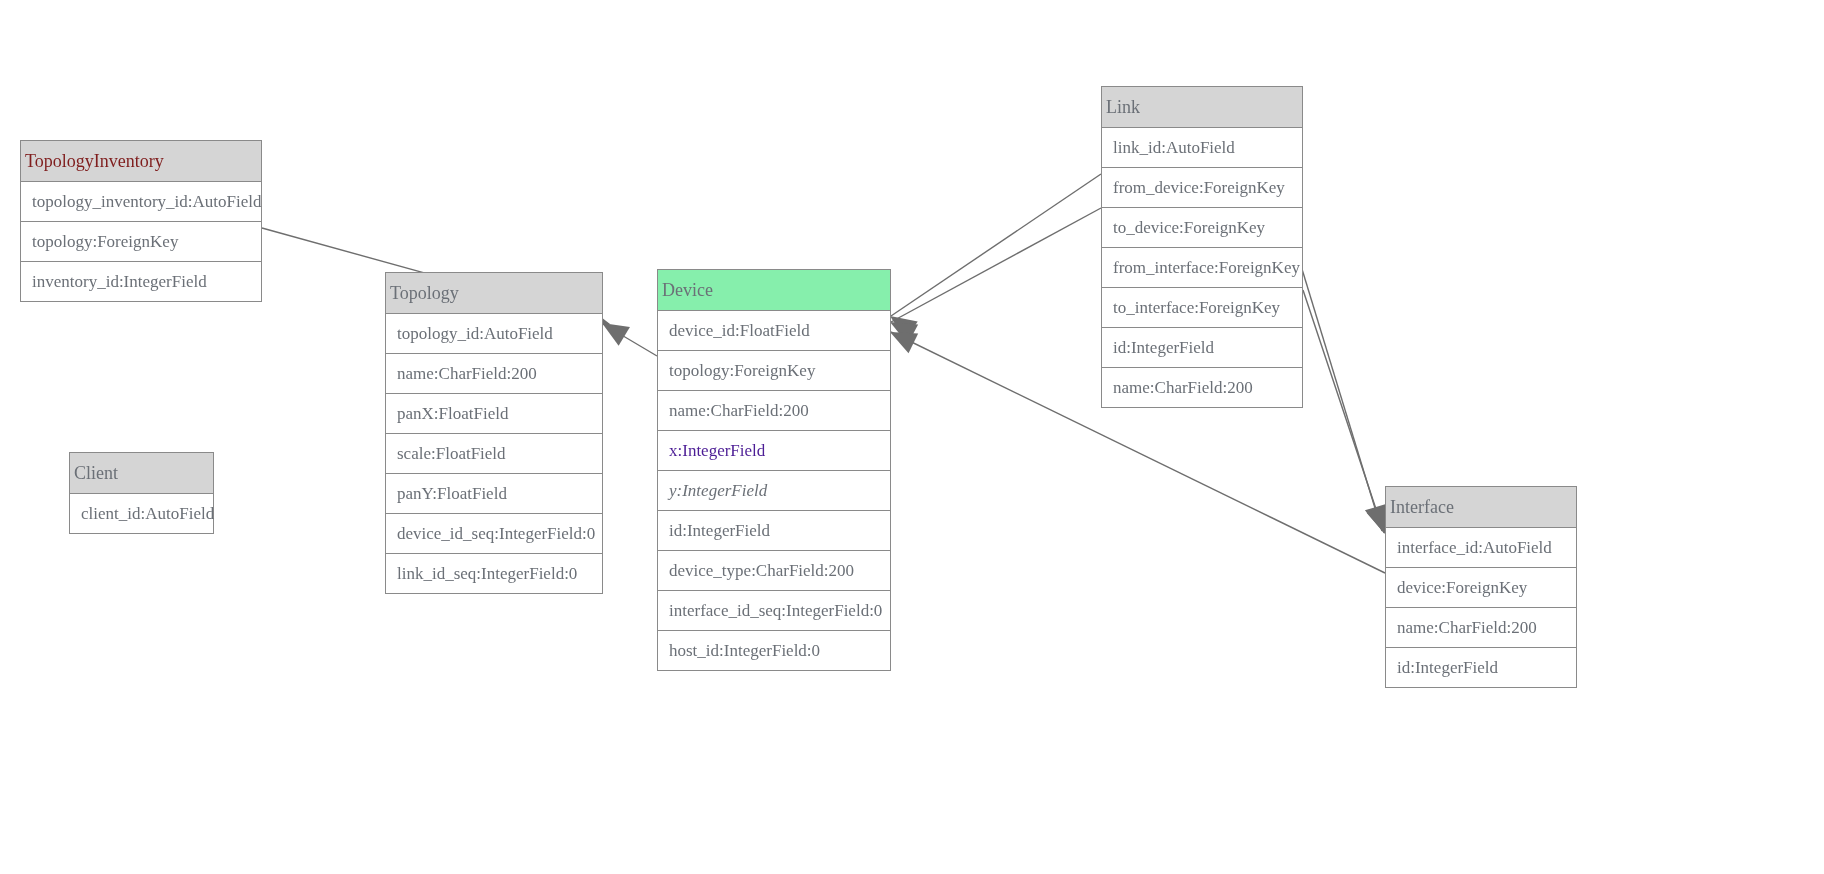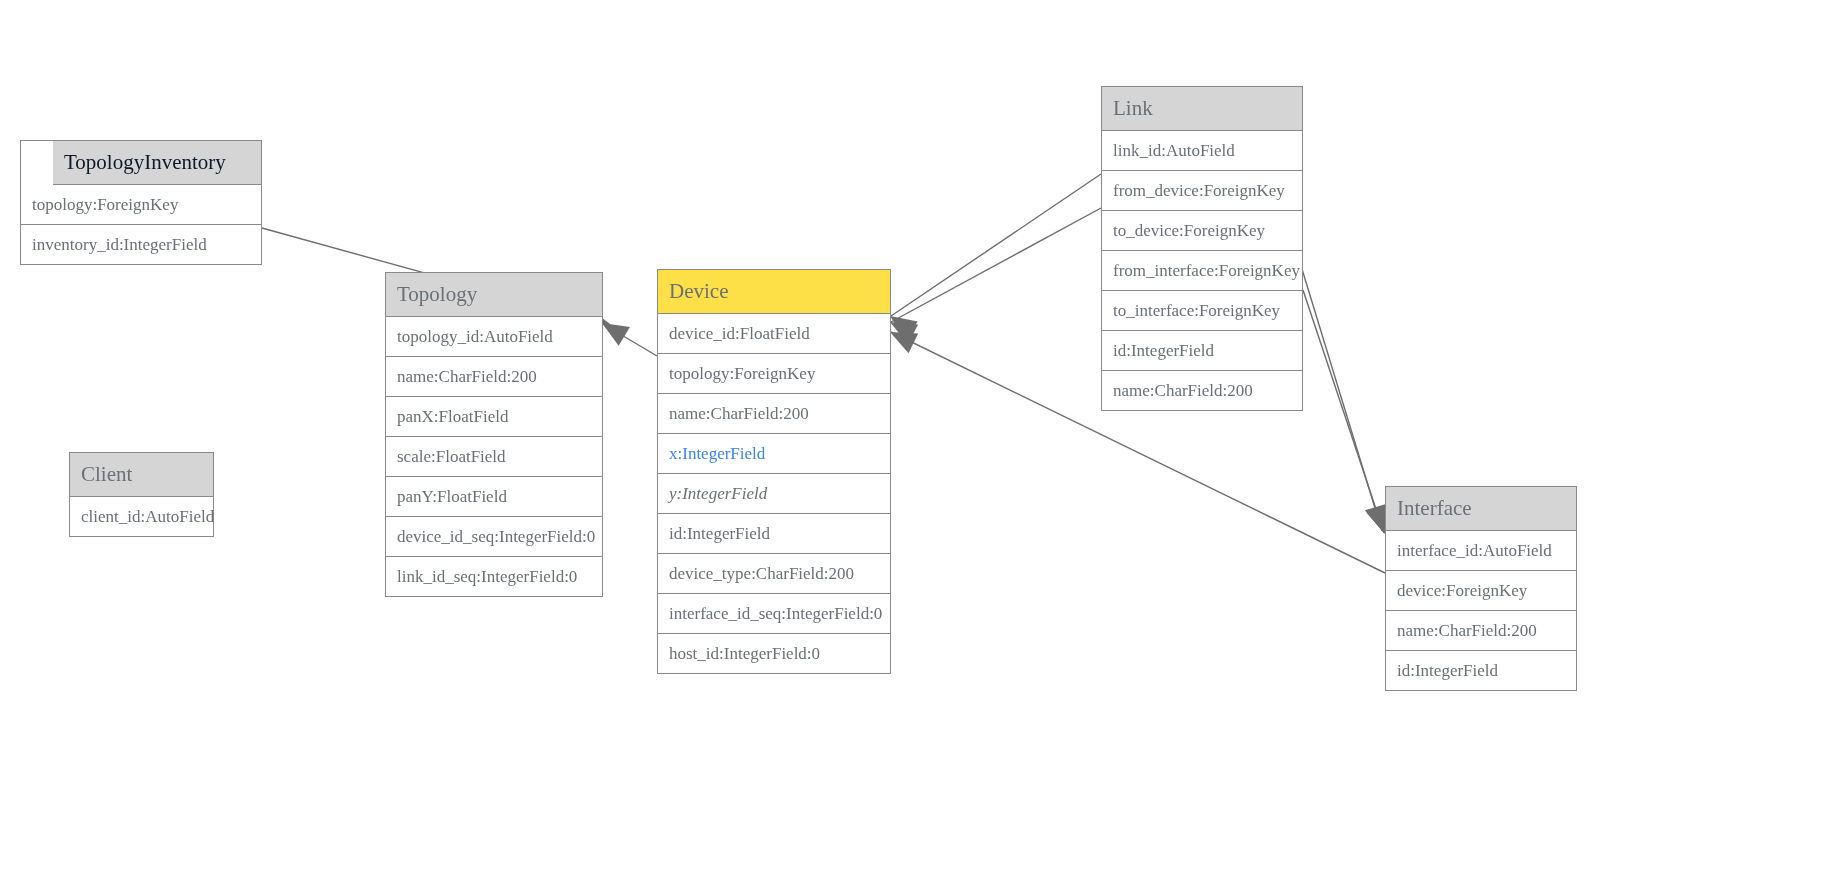--- a/index.html
+++ b/index.html
@@ -31,23 +31,23 @@
     box-sizing: border-box;
     border: 1px solid #8a8a8a;
     background: #ffffff;
     z-index: 2;
   }
   .entity-header {
     box-sizing: border-box;
     background: #d5d5d5;
     border-bottom: 1px solid #8a8a8a;
     color: #6b7077;
-    font-size: 21px;
+    font-size: 18px;
     line-height: 1;
-    padding: 11px 0 11px 11px;
+    padding: 11px 0 11px 4px;
     white-space: nowrap;
   }
   .entity-field {
     box-sizing: border-box;
     background: #ffffff;
     border-bottom: 1px solid #22c55e;
     color: #6b7077;
     font-size: 17px;
     line-height: 1;
     padding: 11px 0 11px 11px;
@@ -88,44 +88,45 @@
         <polygon points="0,0 -26,-11 -26,11" fill="#6e6e6e" transform="translate(1383,532) rotate(73)"></polygon>
       </g>
       <g>
         <polyline points="1303,290 1384,533" fill="none" stroke="#6e6e6e" stroke-width="1.4"></polyline>
         <polygon points="0,0 -26,-11 -26,11" fill="#6e6e6e" transform="translate(1385,534) rotate(72)"></polygon>
       </g>
     </svg>
 
   <div id="entity-layer">
       <div class="entity" style="left: 20px; top: 140px; width: 242px; border-color: rgb(138, 138, 138);">
-        <div class="entity-header" style="background: rgb(213, 213, 213); border-bottom-color: rgb(138, 138, 138); color: #0f172a; margin-left: 32px;">TopologyInventory</div>
+        <div class="entity-header" style="background: rgb(213, 213, 213); border-bottom-color: rgb(138, 138, 138); color: #7f1d1d;">TopologyInventory</div>
+        <div class="entity-field" style="border-bottom-color: rgb(138, 138, 138); color: rgb(107, 112, 119);">topology_inventory_id:AutoField</div>
         <div class="entity-field" style="border-bottom-color: rgb(138, 138, 138); color: rgb(107, 112, 119);">topology:ForeignKey</div>
         <div class="entity-field last" style="border-bottom-color: rgb(138, 138, 138); color: rgb(107, 112, 119);">inventory_id:IntegerField</div>
       </div>
       <div class="entity" style="left: 69px; top: 452px; width: 145px; border-color: rgb(138, 138, 138);">
         <div class="entity-header" style="background: rgb(213, 213, 213); border-bottom-color: rgb(138, 138, 138); color: rgb(107, 112, 119);">Client</div>
         <div class="entity-field last" style="border-bottom-color: rgb(138, 138, 138); color: rgb(107, 112, 119);">client_id:AutoField</div>
       </div>
       <div class="entity" style="left: 385px; top: 272px; width: 218px; border-color: rgb(138, 138, 138);">
         <div class="entity-header" style="background: rgb(213, 213, 213); border-bottom-color: rgb(138, 138, 138); color: rgb(107, 112, 119);">Topology</div>
         <div class="entity-field" style="border-bottom-color: rgb(138, 138, 138); color: rgb(107, 112, 119);">topology_id:AutoField</div>
         <div class="entity-field" style="border-bottom-color: rgb(138, 138, 138); color: rgb(107, 112, 119);">name:CharField:200</div>
         <div class="entity-field" style="border-bottom-color: rgb(138, 138, 138); color: rgb(107, 112, 119);">panX:FloatField</div>
         <div class="entity-field" style="border-bottom-color: rgb(138, 138, 138); color: rgb(107, 112, 119);">scale:FloatField</div>
         <div class="entity-field" style="border-bottom-color: rgb(138, 138, 138); color: rgb(107, 112, 119);">panY:FloatField</div>
         <div class="entity-field" style="border-bottom-color: rgb(138, 138, 138); color: rgb(107, 112, 119);">device_id_seq:IntegerField:0</div>
         <div class="entity-field last" style="border-bottom-color: rgb(138, 138, 138); color: rgb(107, 112, 119);">link_id_seq:IntegerField:0</div>
       </div>
       <div class="entity" style="left: 657px; top: 269px; width: 234px; border-color: rgb(138, 138, 138);">
-        <div class="entity-header" style="background: #fde047; border-bottom-color: rgb(138, 138, 138); color: rgb(107, 112, 119);">Device</div>
+        <div class="entity-header" style="background: #86efac; border-bottom-color: rgb(138, 138, 138); color: rgb(107, 112, 119);">Device</div>
         <div class="entity-field" style="border-bottom-color: rgb(138, 138, 138); color: rgb(107, 112, 119);">device_id:FloatField</div>
         <div class="entity-field" style="border-bottom-color: rgb(138, 138, 138); color: rgb(107, 112, 119);">topology:ForeignKey</div>
         <div class="entity-field" style="border-bottom-color: rgb(138, 138, 138); color: rgb(107, 112, 119);">name:CharField:200</div>
-        <div class="entity-field" style="border-bottom-color: rgb(138, 138, 138); color: #3b82f6;">x:IntegerField</div>
+        <div class="entity-field" style="border-bottom-color: rgb(138, 138, 138); color: #4c1d95;">x:IntegerField</div>
         <div class="entity-field" style="border-bottom-color: rgb(138, 138, 138); color: rgb(107, 112, 119); font-style: italic;">y:IntegerField</div>
         <div class="entity-field" style="border-bottom-color: rgb(138, 138, 138); color: rgb(107, 112, 119);">id:IntegerField</div>
         <div class="entity-field" style="border-bottom-color: rgb(138, 138, 138); color: rgb(107, 112, 119);">device_type:CharField:200</div>
         <div class="entity-field" style="border-bottom-color: rgb(138, 138, 138); color: rgb(107, 112, 119);">interface_id_seq:IntegerField:0</div>
         <div class="entity-field last" style="border-bottom-color: rgb(138, 138, 138); color: rgb(107, 112, 119);">host_id:IntegerField:0</div>
       </div>
       <div class="entity" style="left: 1101px; top: 86px; width: 202px; border-color: rgb(138, 138, 138);">
         <div class="entity-header" style="background: rgb(213, 213, 213); border-bottom-color: rgb(138, 138, 138); color: rgb(107, 112, 119);">Link</div>
         <div class="entity-field" style="border-bottom-color: rgb(138, 138, 138); color: rgb(107, 112, 119);">link_id:AutoField</div>
         <div class="entity-field" style="border-bottom-color: rgb(138, 138, 138); color: rgb(107, 112, 119);">from_device:ForeignKey</div>

